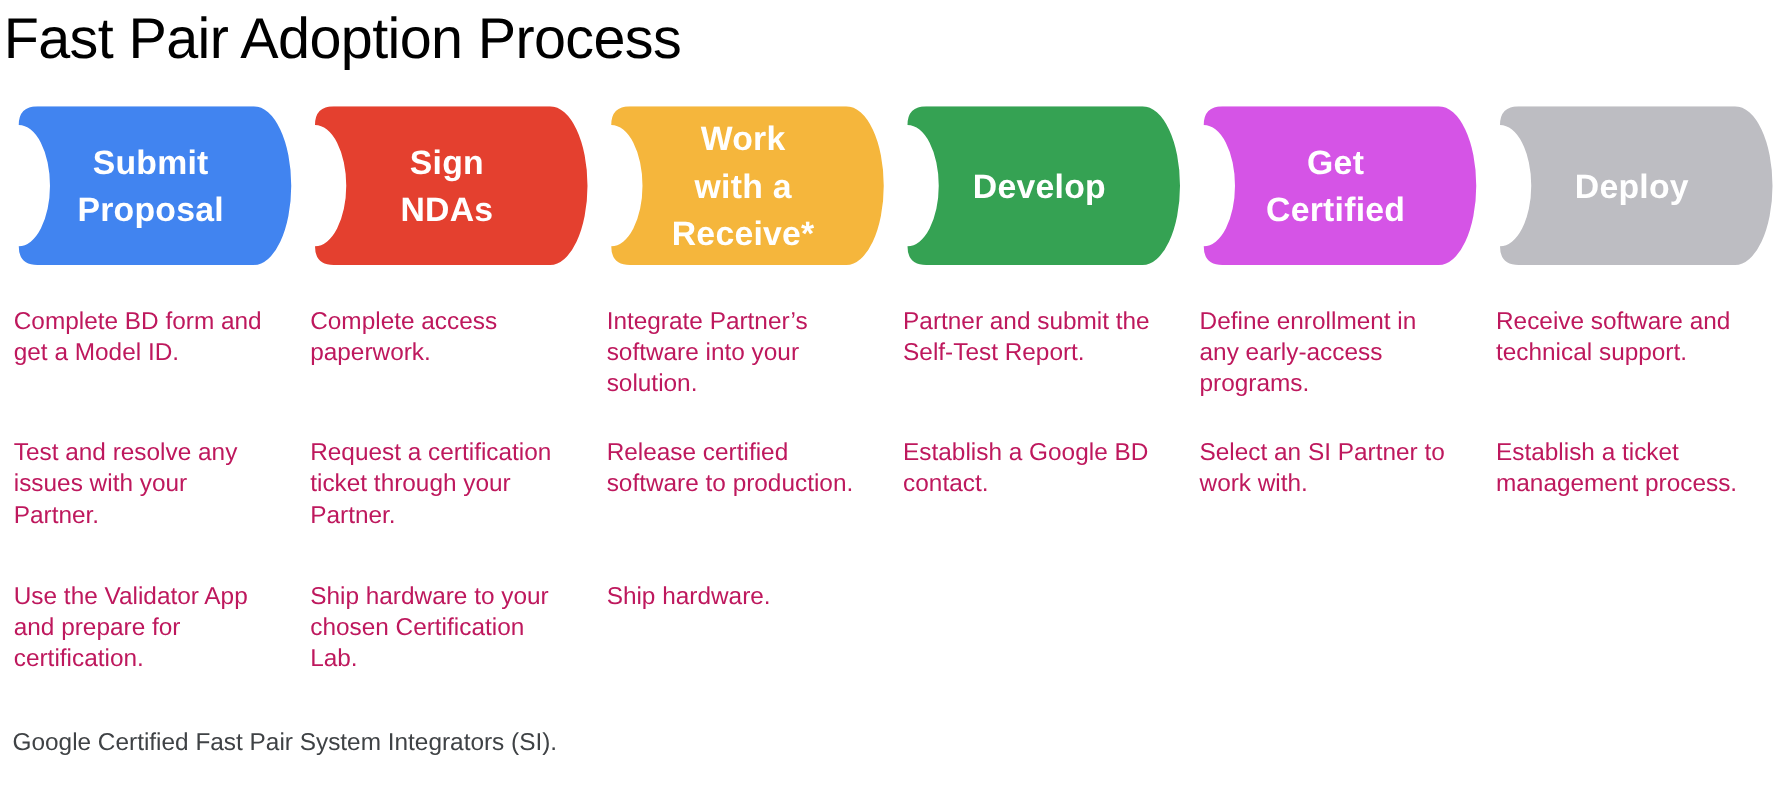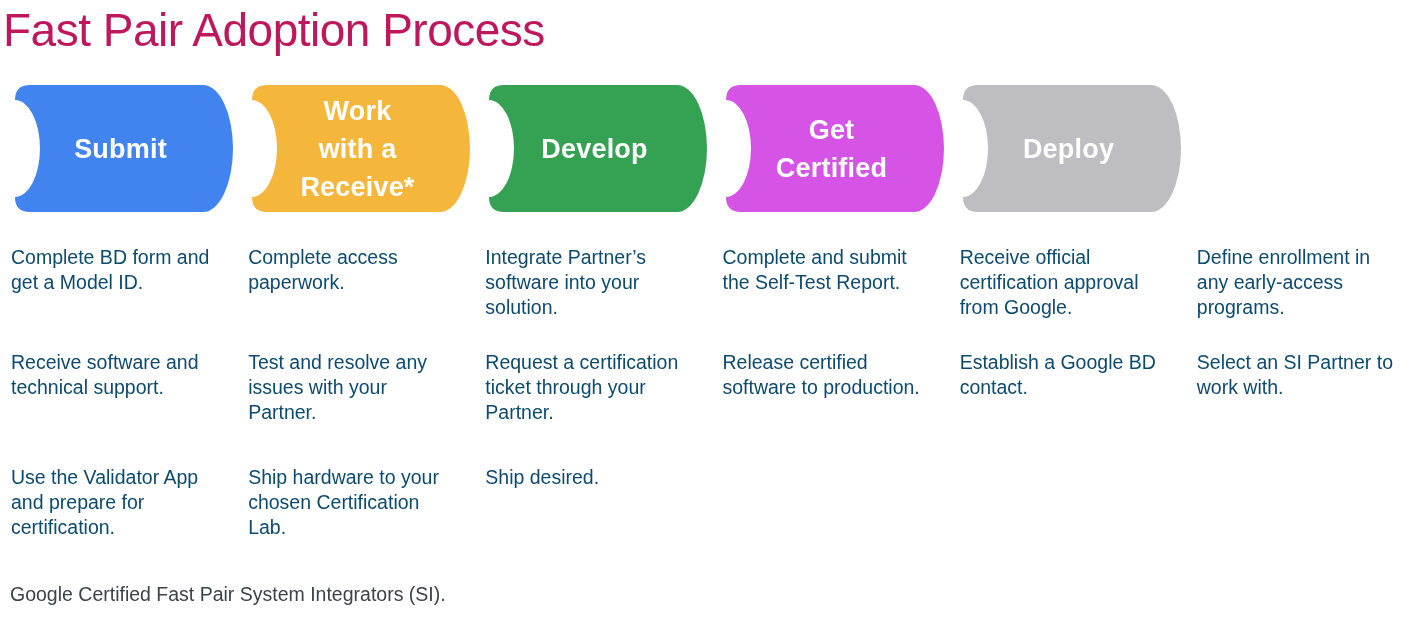--- a/index.html
+++ b/index.html
@@ -13,21 +13,21 @@
     width: 1423px; height: 632px;
     background: #ffffff;
   }
   .page-title {
     position: absolute;
     top: 0px; left: 3px;
     font-size: 46px;
     line-height: 60px;
     font-weight: 400;
     letter-spacing: -0.5px;
-    color: #be185d;
+    color: #000000;
   }
   .stage-row {
     position: absolute;
     top: 85px; left: 0;
     width: 1423px; height: 127px;
     display: flex;
   }
   .stage {
     position: relative;
     width: 237px; height: 127px;
@@ -60,21 +60,21 @@
     width: 1423px;
     display: grid;
     grid-template-columns: repeat(6, 237.16px);
     grid-template-rows: 105px 115px auto;
   }
   .step-cell {
     padding-left: 11px;
     padding-right: 22px;
     font-size: 19.5px;
     line-height: 25px;
-    color: #0c4a6e;
+    color: #be185d;
     letter-spacing: 0px;
   }
   .footnote {
     position: absolute;
     top: 581px; left: 10px;
     font-size: 19.5px;
     line-height: 26px;
     color: #3F4245;
   }
   .footnote .ln { display: block; }
@@ -87,24 +87,35 @@
   <h1 class="page-title">Fast Pair Adoption Process</h1>
 
   <div class="stage-row">
 
     <div class="stage">
       <svg viewBox="0 0 237 127">
         <path d="M 30 0 H 203 A 30 63.5 0 0 1 203 127 H 30 Q 15 127 15 112 A 25 48.5 0 0 0 15 15 Q 15 0 30 0 Z" fill="#4184F0"></path>
       </svg>
       <div class="stage-label">
         <span class="ln">Submit</span>
+          <span class="ln">Proposal</span>
           <span class="ln"></span>
       </div>
     </div>
 
+    <div class="stage">
+      <svg viewBox="0 0 237 127">
+        <path d="M 30 0 H 203 A 30 63.5 0 0 1 203 127 H 30 Q 15 127 15 112 A 25 48.5 0 0 0 15 15 Q 15 0 30 0 Z" fill="#E4402F"></path>
+      </svg>
+      <div class="stage-label">
+        <span class="ln">Sign</span>
+          <span class="ln">NDAs</span>
+          <span class="ln"></span>
+      </div>
+    </div>
 
     <div class="stage">
       <svg viewBox="0 0 237 127">
         <path d="M 30 0 H 203 A 30 63.5 0 0 1 203 127 H 30 Q 15 127 15 112 A 25 48.5 0 0 0 15 15 Q 15 0 30 0 Z" fill="#F5B63C"></path>
       </svg>
       <div class="stage-label">
         <span class="ln">Work</span>
           <span class="ln">with a</span>
           <span class="ln">Receive*</span>
       </div>
@@ -143,33 +154,33 @@
       </div>
     </div>
 
   </div>
 
   <div class="steps-grid">
 
     <div class="step-cell">Complete BD form and get a Model ID.</div>
     <div class="step-cell">Complete access paperwork.</div>
     <div class="step-cell">Integrate Partner’s software into your solution.</div>
-    <div class="step-cell">Complete and submit the Self-Test Report.</div>
-    <div class="step-cell">Receive official certification approval from Google.</div>
+    <div class="step-cell">Partner and submit the Self-Test Report.</div>
 
     <div class="step-cell">Define enrollment in any early-access programs.</div>
     <div class="step-cell">Receive software and technical support.</div>
     <div class="step-cell">Test and resolve any issues with your Partner.</div>
     <div class="step-cell">Request a certification ticket through your Partner.</div>
     <div class="step-cell">Release certified software to production.</div>
 
     <div class="step-cell">Establish a Google BD contact.</div>
     <div class="step-cell">Select an SI Partner to work with.</div>
+    <div class="step-cell">Establish a ticket management process.</div>
     <div class="step-cell">Use the Validator App and prepare for certification.</div>
     <div class="step-cell">Ship hardware to your chosen Certification Lab.</div>
-    <div class="step-cell">Ship desired.</div>
+    <div class="step-cell">Ship hardware.</div>
   </div>
 
   <div class="footnote">
       <span class="ln">Google Certified Fast Pair System Integrators (SI).</span>
   </div>
 
 </div>
 
 </body></html>

